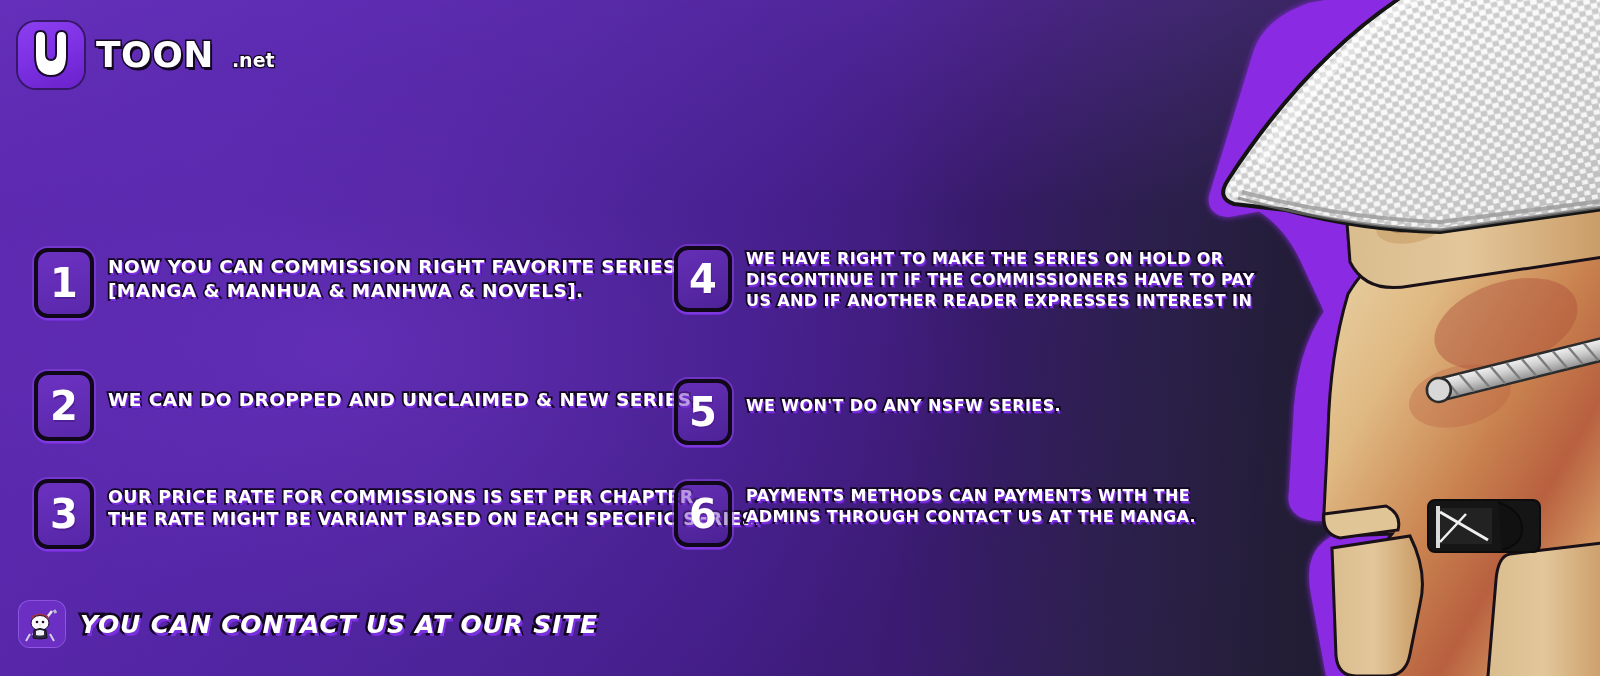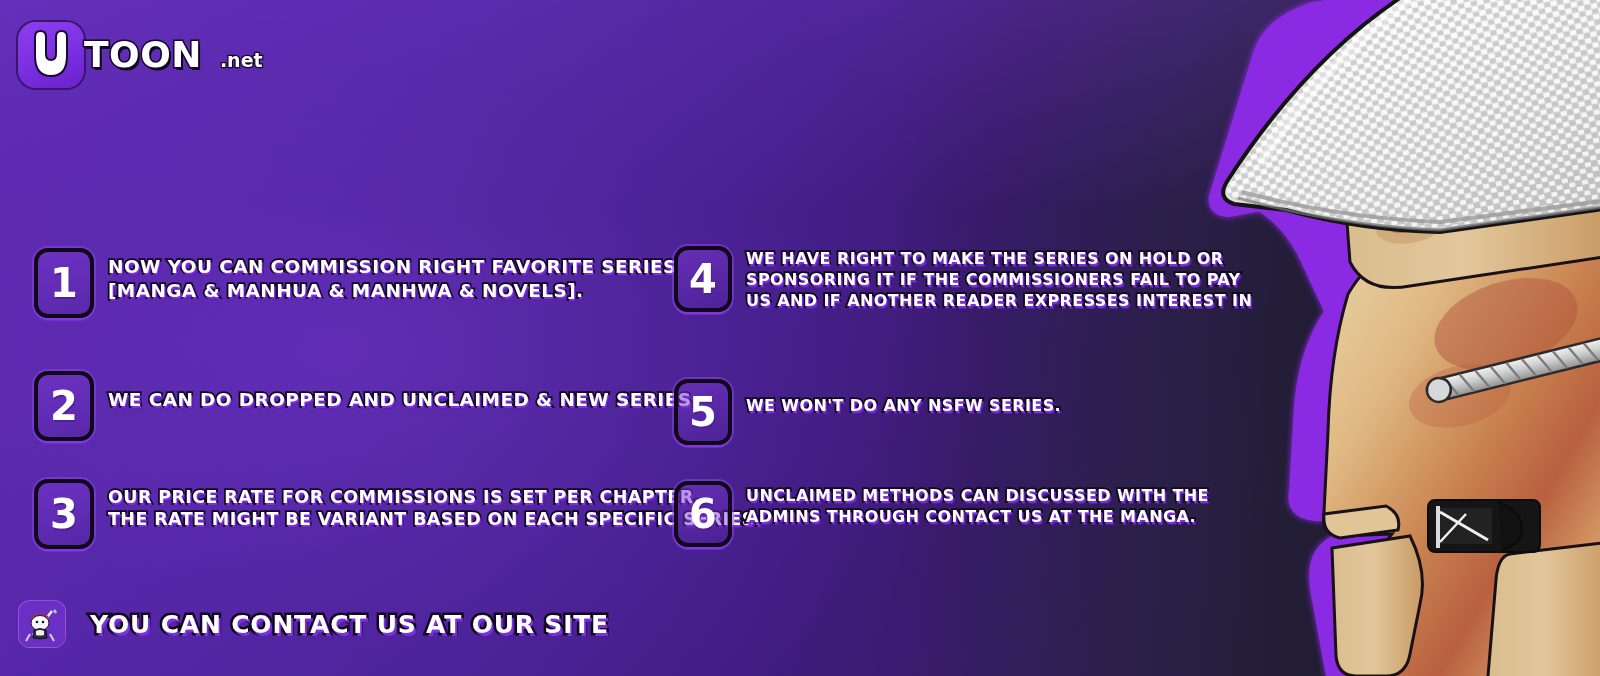--- a/index.html
+++ b/index.html
@@ -56,20 +56,21 @@
     background: linear-gradient(180deg, rgba(130,66,226,0.25), rgba(0,0,0,0));
   }
 
   
   .logo {
     position: absolute;
     left: 18px;
     top: 22px;
     display: flex;
     align-items: center;
+    gap: 12px;
     z-index: 40;
   }
   .logo-mark {
     width: 66px;
     height: 66px;
     border-radius: 18px;
     background: linear-gradient(160deg, #8c3ff0 0%, #7a2fe0 55%, #6a22c9 100%);
     display: flex;
     align-items: center;
     justify-content: center;
@@ -181,22 +182,23 @@
   .col-right .item-text { font-size: 16px; line-height: 1.3; }
   .col-right .badge { width: 50px; height: 58px; }
 
   
   .contact {
     position: absolute;
     left: 18px;
     top: 600px;
     display: flex;
     align-items: center;
-    gap: 24px;
+    gap: 14px;
     z-index: 35;
+    font-style: italic;
   }
   .contact-icon {
     width: 46px;
     height: 46px;
     border-radius: 12px;
     background: linear-gradient(160deg, #7b3ada 0%, #6128b4 100%);
     border: 1px solid rgba(160,110,240,0.6);
     position: relative;
     overflow: hidden;
     flex: 0 0 auto;
@@ -387,40 +389,40 @@
     </div>
 
     <div class="col col-right">
 
       <div class="item" style="top:-2px;">
         <div class="badge">
           <span class="badge-num">4</span>
         </div>
         <div class="item-text" style="padding-top:3px;">
           <span class="line">WE HAVE RIGHT TO MAKE THE SERIES ON HOLD OR</span>
-          <span class="line">SPONSORING IT IF THE COMMISSIONERS FAIL TO PAY</span>
+          <span class="line">DISCONTINUE IT IF THE COMMISSIONERS HAVE TO PAY</span>
           <span class="line">US AND IF ANOTHER READER EXPRESSES INTEREST IN</span>
         </div>
       </div>
 
       <div class="item" style="top:131px;">
         <div class="badge">
           <span class="badge-num">5</span>
         </div>
         <div class="item-text" style="padding-top:17px;">
           <span class="line">WE WON'T DO ANY NSFW SERIES.</span>
         </div>
       </div>
 
       <div class="item" style="top:233px;">
         <div class="badge">
           <span class="badge-num">6</span>
         </div>
         <div class="item-text" style="padding-top:5px;">
-          <span class="line">UNCLAIMED METHODS CAN DISCUSSED WITH THE</span>
+          <span class="line">PAYMENTS METHODS CAN PAYMENTS WITH THE</span>
           <span class="line">ADMINS THROUGH CONTACT US AT THE MANGA.</span>
         </div>
       </div>
 
     </div>
   </div>
 
   <div class="contact">
     <div class="contact-icon">
       <svg width="46" height="46" viewBox="0 0 46 46" aria-hidden="true">

